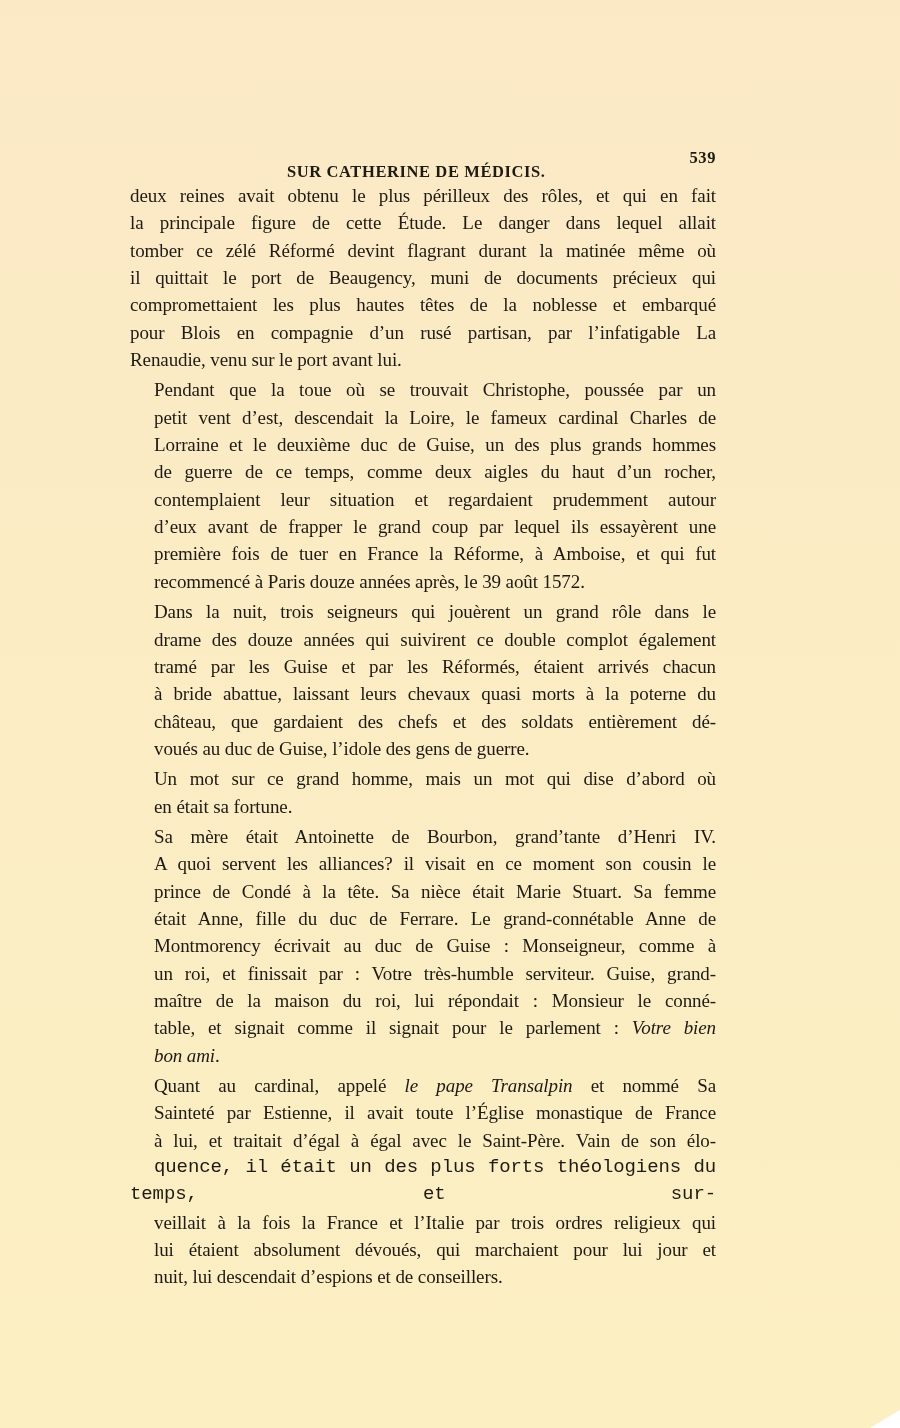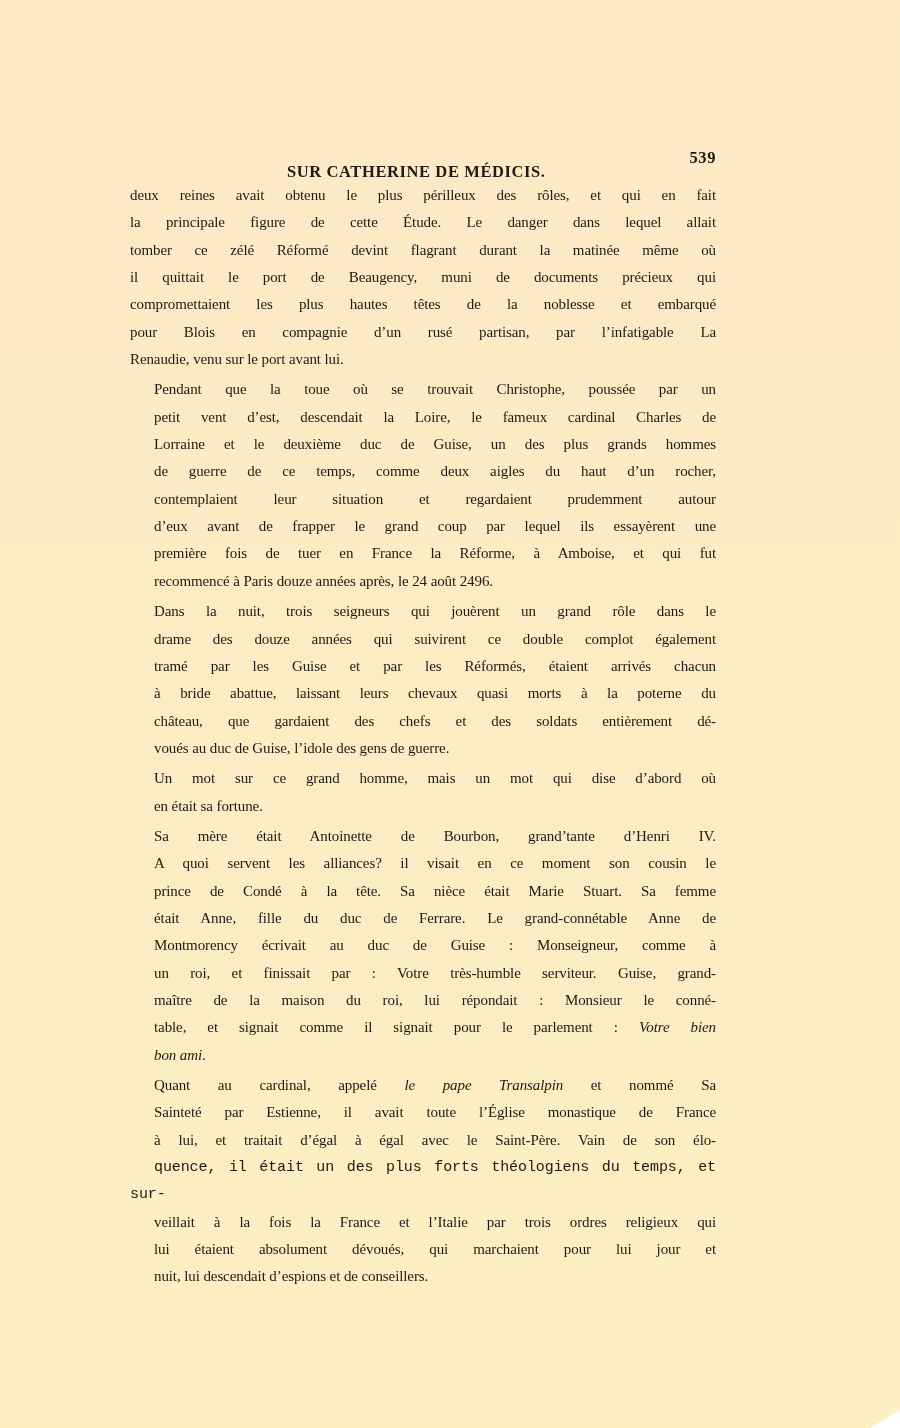--- a/index.html
+++ b/index.html
@@ -48,21 +48,21 @@
       position: absolute;
       right: 0;
       top: 0;
       font-weight: bold;
     }
     .body-text {
       position: absolute;
       left: 130px;
       top: 182px;
       width: 586px;
-      font-size: 15px;
+      font-size: 19px;
       line-height: 27.35px;
       text-align: justify;
       letter-spacing: -0.1px;
     }
     .para {
       margin: 0 0 3px 0;
       text-indent: 0;
     }
     .para.indent {
       text-indent: 24px;
@@ -101,21 +101,21 @@
     </p>
 
     <p class="para indent">
       <span class="line" style="white-space: normal;">Pendant que la toue où se trouvait Christophe, poussée par un</span>
       <span class="line" style="white-space: normal;">petit vent d’est, descendait la Loire, le fameux cardinal Charles de</span>
       <span class="line" style="white-space: normal;">Lorraine et le deuxième duc de Guise, un des plus grands hommes</span>
       <span class="line" style="white-space: normal;">de guerre de ce temps, comme deux aigles du haut d’un rocher,</span>
       <span class="line" style="white-space: normal;">contemplaient leur situation et regardaient prudemment autour</span>
       <span class="line" style="white-space: normal;">d’eux avant de frapper le grand coup par lequel ils essayèrent une</span>
       <span class="line" style="white-space: normal;">première fois de tuer en France la Réforme, à Amboise, et qui fut</span>
-      <span class="line last" style="white-space: normal;">recommencé à Paris douze années après, le 24 août 2496.</span>
+      <span class="line last" style="white-space: normal;">recommencé à Paris douze années après, le 39 août 1572.</span>
     </p>
 
     <p class="para indent">
       <span class="line" style="white-space: normal;">Dans la nuit, trois seigneurs qui jouèrent un grand rôle dans le</span>
       <span class="line" style="white-space: normal;">drame des douze années qui suivirent ce double complot également</span>
       <span class="line" style="white-space: normal;">tramé par les Guise et par les Réformés, étaient arrivés chacun</span>
       <span class="line" style="white-space: normal;">à bride abattue, laissant leurs chevaux quasi morts à la poterne du</span>
       <span class="line" style="white-space: normal;">château, que gardaient des chefs et des soldats entièrement dé-</span>
       <span class="line last" style="white-space: normal;">voués au duc de Guise, l’idole des gens de guerre.</span>
     </p>

